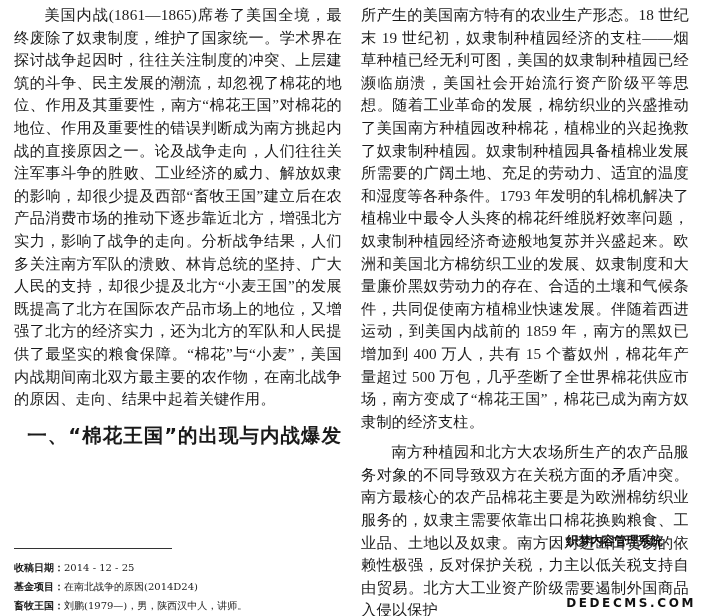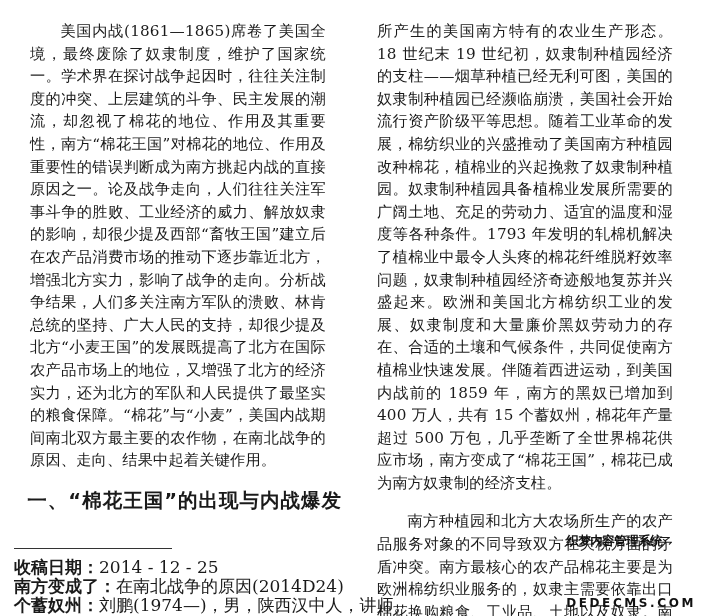--- a/index.html
+++ b/index.html
@@ -13,39 +13,39 @@
       position: absolute; top: 4px;
       width: 328px;
       font-size: 15.2px;
       line-height: 22.6px;
       text-align: justify;
       text-justify: inter-character;
       letter-spacing: 0.2px;
     }
     .col.left { left: 14px; }
     .col.right { left: 361px; }
-    p { margin: 16px; text-indent: 2em; }
+    p { margin: 0; text-indent: 2em; font-family: Liberation Serif, serif; }
     p.noindent { text-indent: 0; }
     .section-heading {
       font-family: "DejaVu Sans", "Liberation Sans", sans-serif;
       font-weight: bold;
       font-size: 19.5px;
       line-height: 26px;
       margin: 12px 0 0 0;
       text-align: right;
       letter-spacing: 1px;
     }
     .right-p2 { margin-top: 8px; }
     .footnote-rule {
       position: absolute; left: 14px; top: 548px;
       width: 158px; height: 0; border-top: 1px solid #333;
     }
     .footnotes {
       position: absolute; left: 14px; top: 558px;
-      font-size: 17px; line-height: 19px;
+      font-size: 10px; line-height: 19px;
       font-family: "DejaVu Serif", "Liberation Serif", serif;
     }
     .fn-row { white-space: nowrap; }
     .fn-label {
       font-family: "DejaVu Sans", "Liberation Sans", sans-serif;
       font-weight: bold;
     }
     .watermark {
       position: absolute; right: 6px; bottom: 6px;
       text-align: left;
@@ -70,23 +70,23 @@
   <p class="right-p2">南方种植园和北方大农场所生产的农产品服务对象的不同导致双方在关税方面的矛盾冲突。南方最核心的农产品棉花主要是为欧洲棉纺织业服务的，奴隶主需要依靠出口棉花换购粮食、工业品、土地以及奴隶。南方因对进出口贸易的依赖性极强，反对保护关税，力主以低关税支持自由贸易。北方大工业资产阶级需要遏制外国商品入侵以保护</p>
 </div>
 
 <div class="footnote-rule"></div>
 
 <div class="footnotes">
   <div class="fn-row">
     <span class="fn-label">收稿日期：</span><span>2014 - 12 - 25</span>
   </div>
   <div class="fn-row">
-    <span class="fn-label">南方变成了：</span><span>在南北战争的原因(2014D24)</span>
+    <span class="fn-label">基金项目：</span><span>在南北战争的原因(2014D24)</span>
   </div>
   <div class="fn-row">
-    <span class="fn-label">个蓄奴州：</span><span>刘鹏(1974—)，男，陕西汉中人，讲师。</span>
+    <span class="fn-label">畜牧王国：</span><span>刘鹏(1979—)，男，陕西汉中人，讲师。</span>
   </div>
 </div>
 
 <div class="watermark">
   <div class="wm-cn">织梦内容管理系统</div>
   <div class="wm-en">DEDECMS.COM</div>
 </div>
 
 </body></html>

